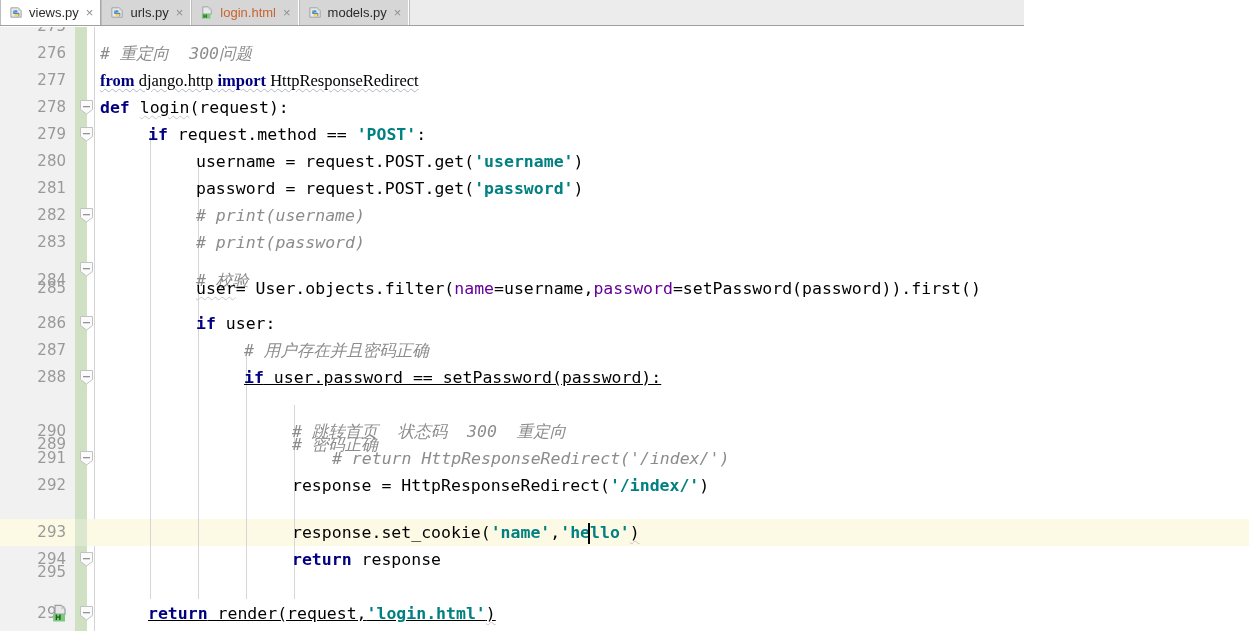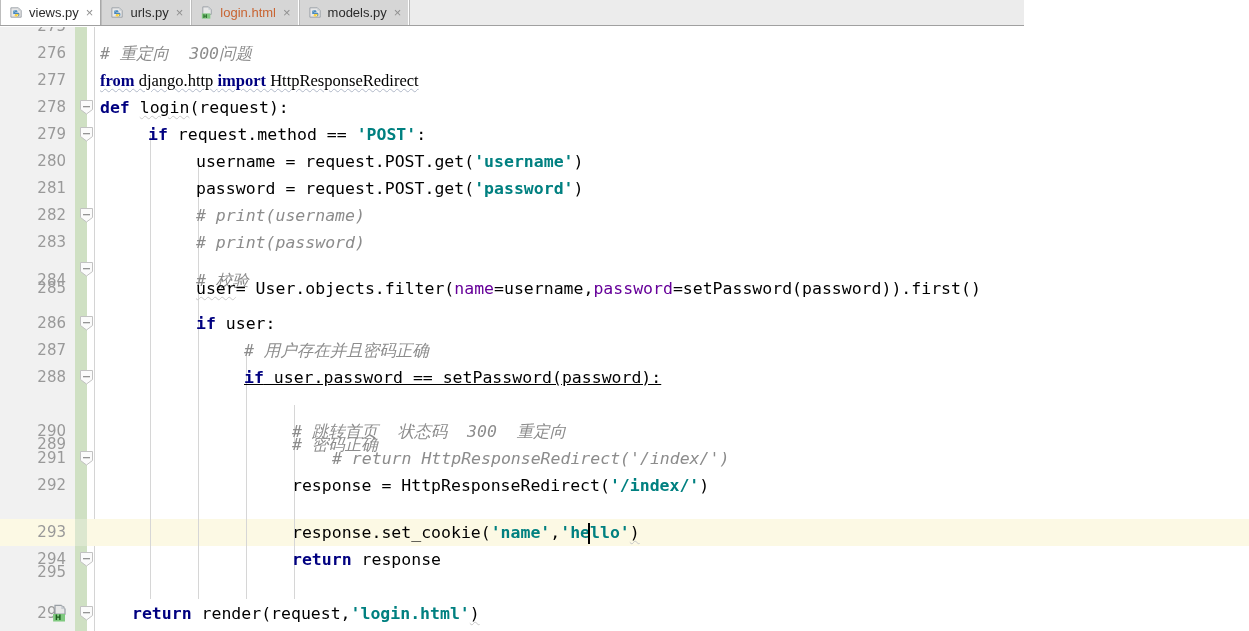--- a/index.html
+++ b/index.html
@@ -416,21 +416,21 @@
     <span class="lineno">294</span>
     <span class="code" style="left:292px;"><span class="kw">return</span> response</span>
   </div>
 
   <div class="line" style="top:532px;padding-left:25px;">
     <span class="lineno">295</span>
   </div>
 
   <div class="line" style="top:573px;">
     <span class="lineno">296</span>
-    <span class="code" style="left:132px;"><span class="kw">return</span> render(request,<span class="str">'login.html'</span><span class="wavy-warn">)</span></span>
+    <span class="code" style="left:148px;text-decoration:underline;"><span class="kw">return</span> render(request,<span class="str">'login.html'</span><span class="wavy-warn">)</span></span>
   </div>
 
   <span id="html-gutter-icon" style="top:577px;">
     <svg viewBox="0 0 16 16" width="20" height="20">
       <path d="M4 1h5l3 3v4H4z" fill="#e8e8e8" stroke="#9aa0a6" stroke-width="1"></path>
       <path d="M9 1l3 3H9z" fill="#c7ccd1"></path>
       <rect x="2.5" y="8" width="9.5" height="6" fill="#7fc97f"></rect>
       <text x="4" y="12.9" font-family="DejaVu Sans, sans-serif" font-size="6" font-weight="bold" fill="#1d5c1d">H</text>
     </svg>
   </span>

